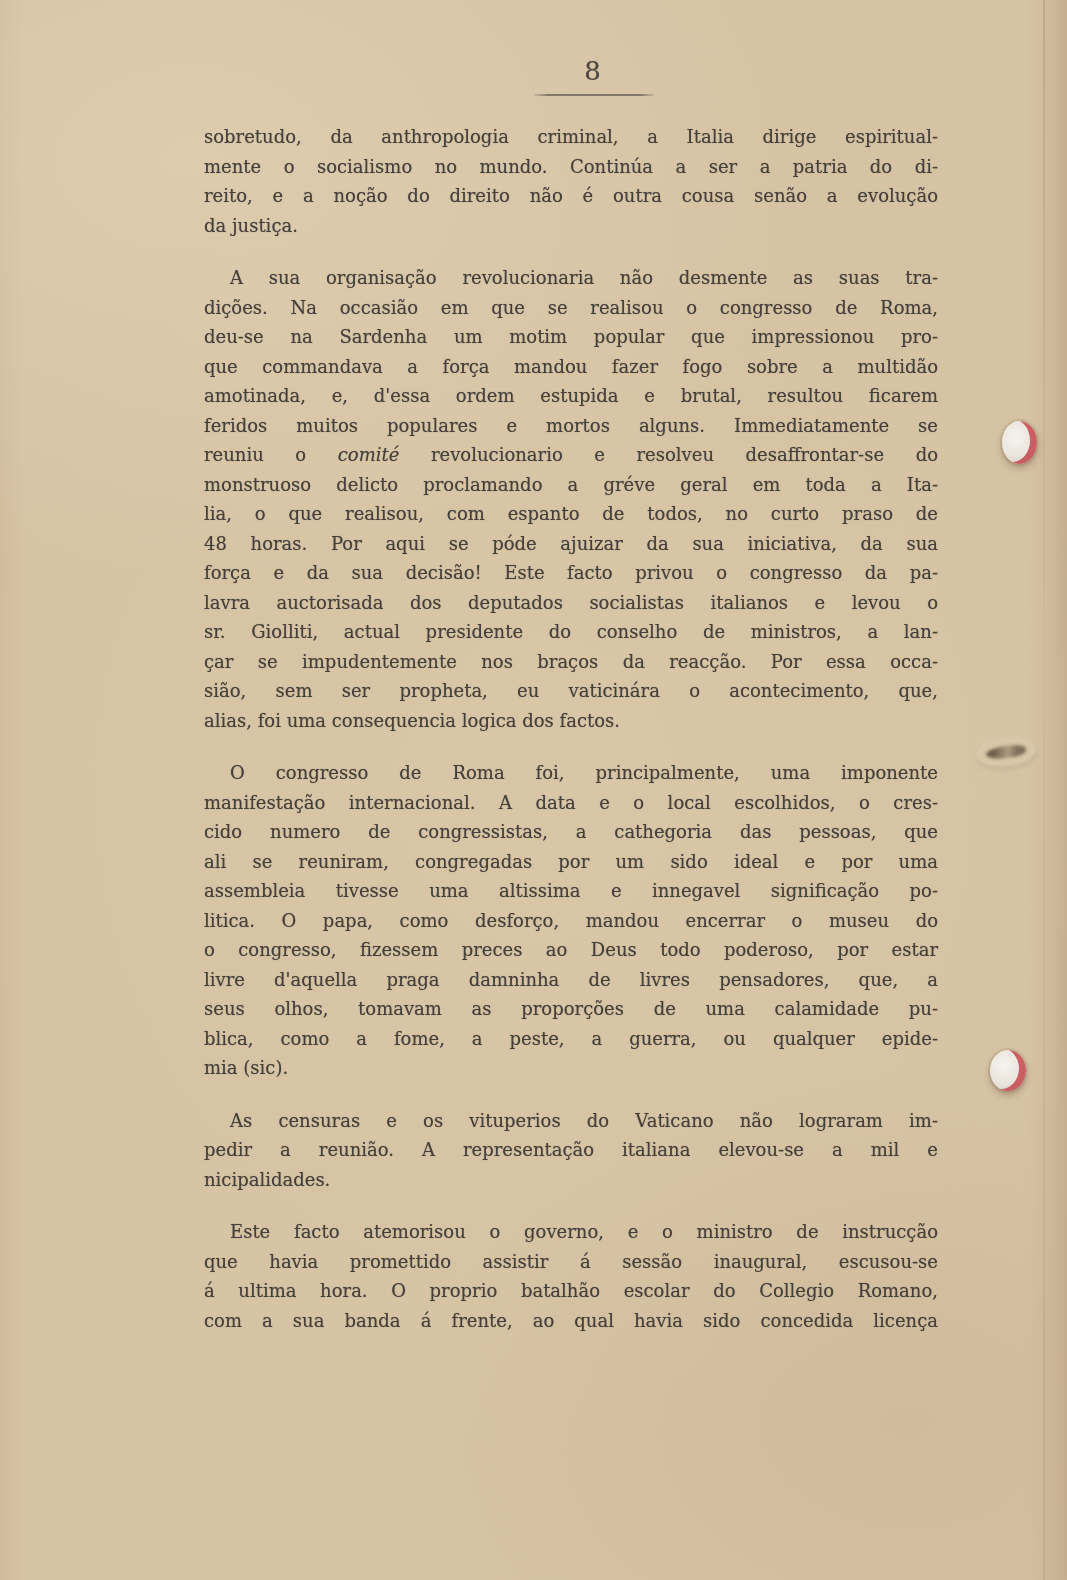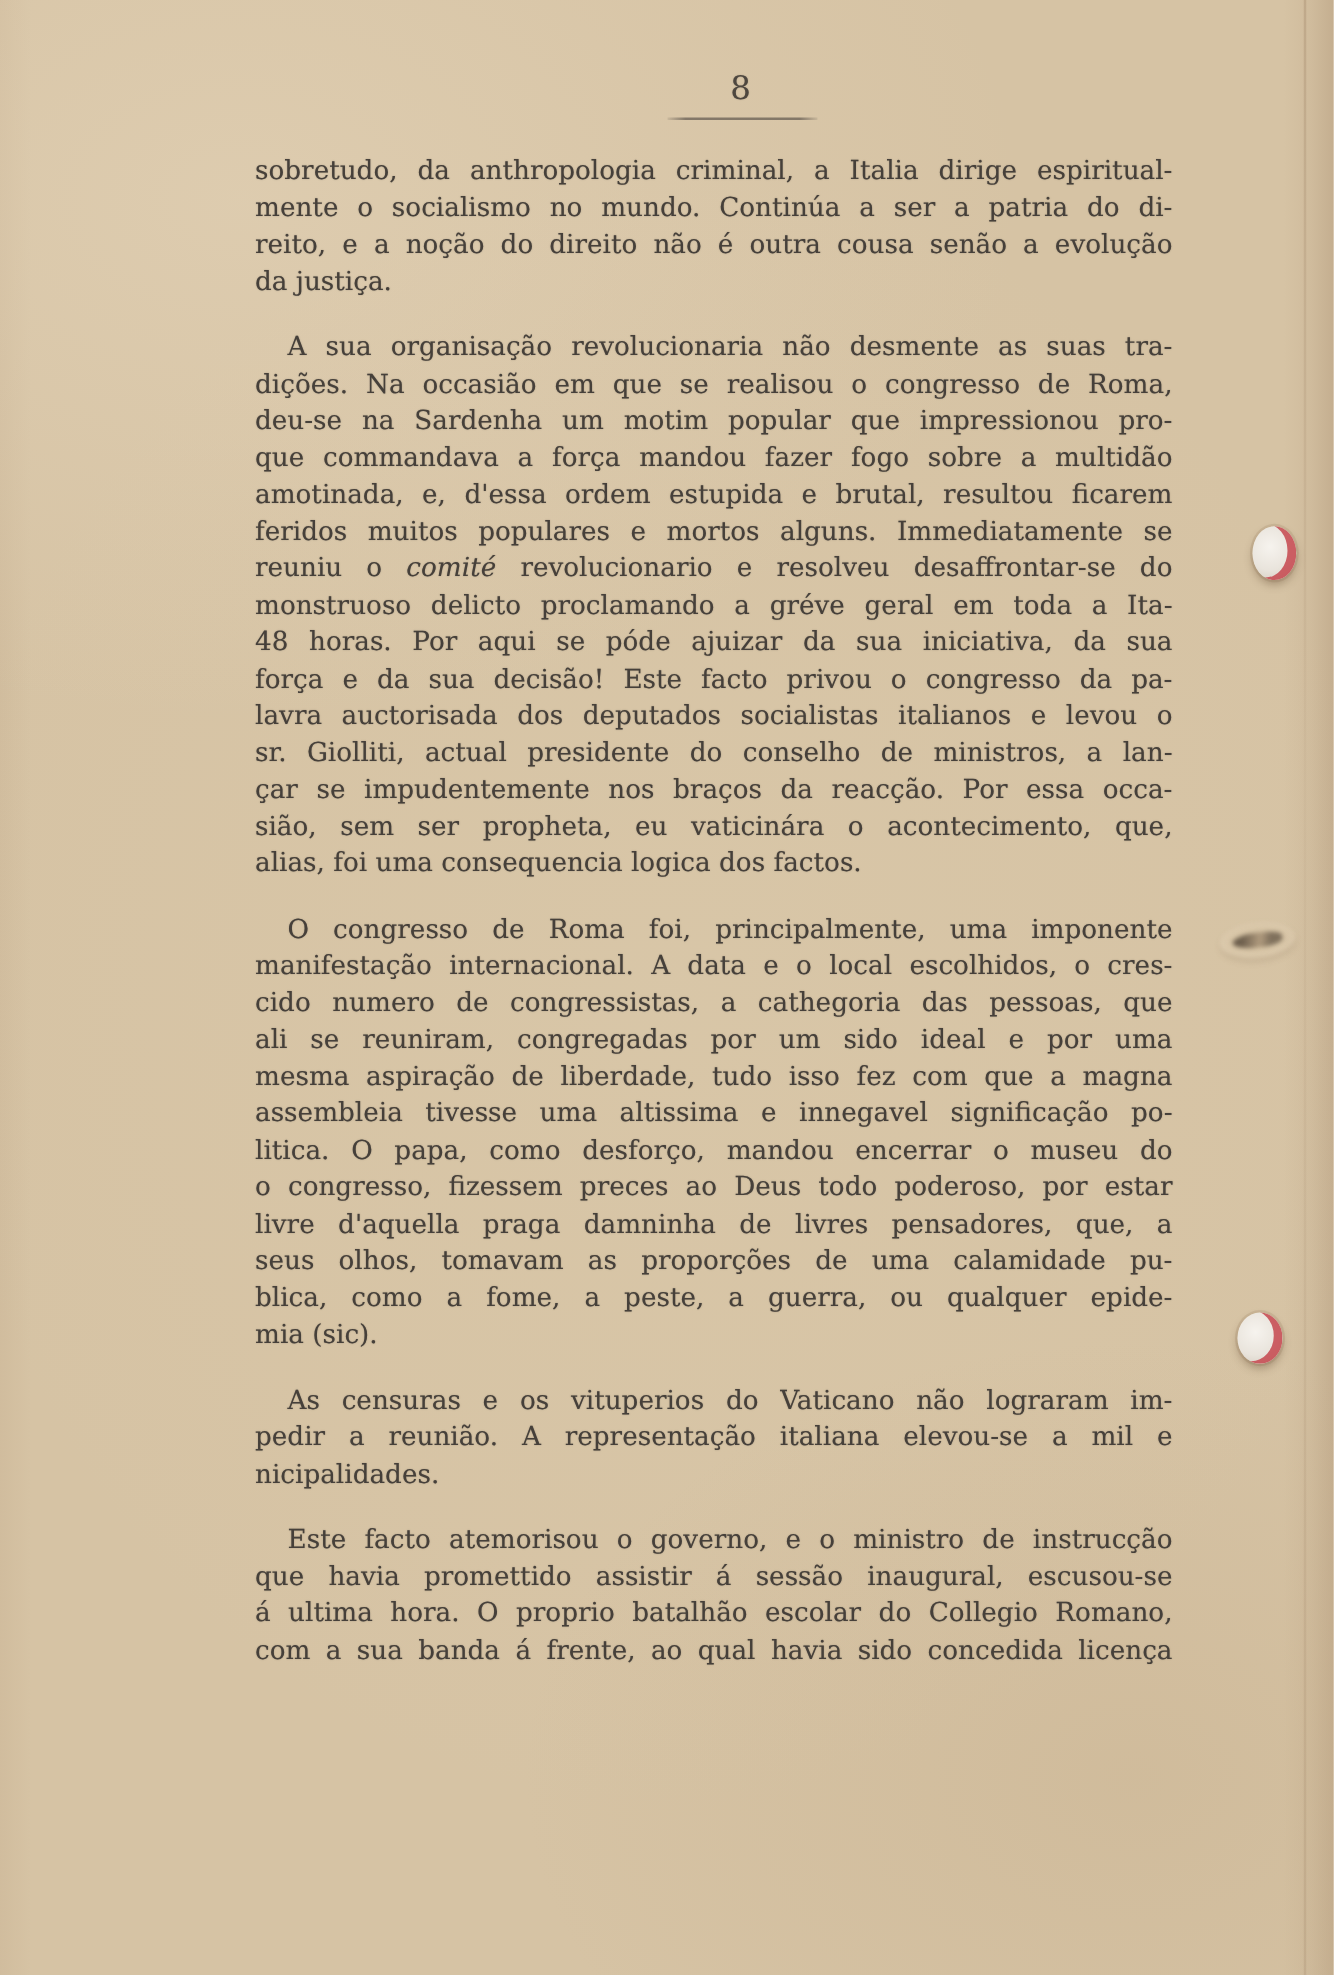--- a/index.html
+++ b/index.html
@@ -52,21 +52,21 @@
     height: 2px;
     background: linear-gradient(to right, rgba(110,100,88,0.15), rgba(110,100,88,0.8) 12%, rgba(110,100,88,0.8) 88%, rgba(110,100,88,0.15));
   }
 
   .text-block {
     position: absolute;
     left: 204px;
     top: 122px;
     width: 734px;
     color: #46403a;
-    font-size: 21px;
+    font-size: 18px;
     line-height: 29.5px;
     text-shadow: 0 0 1px rgba(70,64,58,0.5);
   }
   .line {
     height: 29.5px;
     white-space: normal;
     text-align: justify;
     text-align-last: justify;
     overflow: visible;
   }
@@ -133,32 +133,32 @@
       <div class="line">reito, e a noção do direito não é outra cousa senão a evolução</div>
       <div class="line para-end">da justiça.</div>
       <div class="line indent">A sua organisação revolucionaria não desmente as suas tra-</div>
       <div class="line">dições. Na occasião em que se realisou o congresso de Roma,</div>
       <div class="line">deu-se na Sardenha um motim popular que impressionou pro-</div>
       <div class="line">que commandava a força mandou fazer fogo sobre a multidão</div>
       <div class="line">amotinada, e, d'essa ordem estupida e brutal, resultou ficarem</div>
       <div class="line">feridos muitos populares e mortos alguns. Immediatamente se</div>
       <div class="line"><span>reuniu o </span><span class="it">comité</span><span> revolucionario e resolveu desaffrontar-se do</span></div>
       <div class="line">monstruoso delicto proclamando a gréve geral em toda a Ita-</div>
+      <div class="line">lia, o que realisou, com espanto de todos, no curto praso de</div>
       <div class="line">48 horas. Por aqui se póde ajuizar da sua iniciativa, da sua</div>
       <div class="line">força e da sua decisão! Este facto privou o congresso da pa-</div>
       <div class="line">lavra auctorisada dos deputados socialistas italianos e levou o</div>
       <div class="line">sr. Giolliti, actual presidente do conselho de ministros, a lan-</div>
       <div class="line">çar se impudentemente nos braços da reacção. Por essa occa-</div>
       <div class="line">sião, sem ser propheta, eu vaticinára o acontecimento, que,</div>
       <div class="line para-end">alias, foi uma consequencia logica dos factos.</div>
       <div class="line indent">O congresso de Roma foi, principalmente, uma imponente</div>
       <div class="line">manifestação internacional. A data e o local escolhidos, o cres-</div>
       <div class="line">cido numero de congressistas, a cathegoria das pessoas, que</div>
       <div class="line">ali se reuniram, congregadas por um sido ideal e por uma</div>
-      <div class="line">mesma aspiração de liberdade, tudo isso fez com que a magna</div>
       <div class="line">assembleia tivesse uma altissima e innegavel significação po-</div>
       <div class="line">litica. O papa, como desforço, mandou encerrar o museu do</div>
       <div class="line">o congresso, fizessem preces ao Deus todo poderoso, por estar</div>
       <div class="line">livre d'aquella praga damninha de livres pensadores, que, a</div>
       <div class="line">seus olhos, tomavam as proporções de uma calamidade pu-</div>
       <div class="line">blica, como a fome, a peste, a guerra, ou qualquer epide-</div>
       <div class="line para-end">mia (sic).</div>
       <div class="line indent">As censuras e os vituperios do Vaticano não lograram im-</div>
       <div class="line">pedir a reunião. A representação italiana elevou-se a mil e</div>
       <div class="line para-end">nicipalidades.</div>

